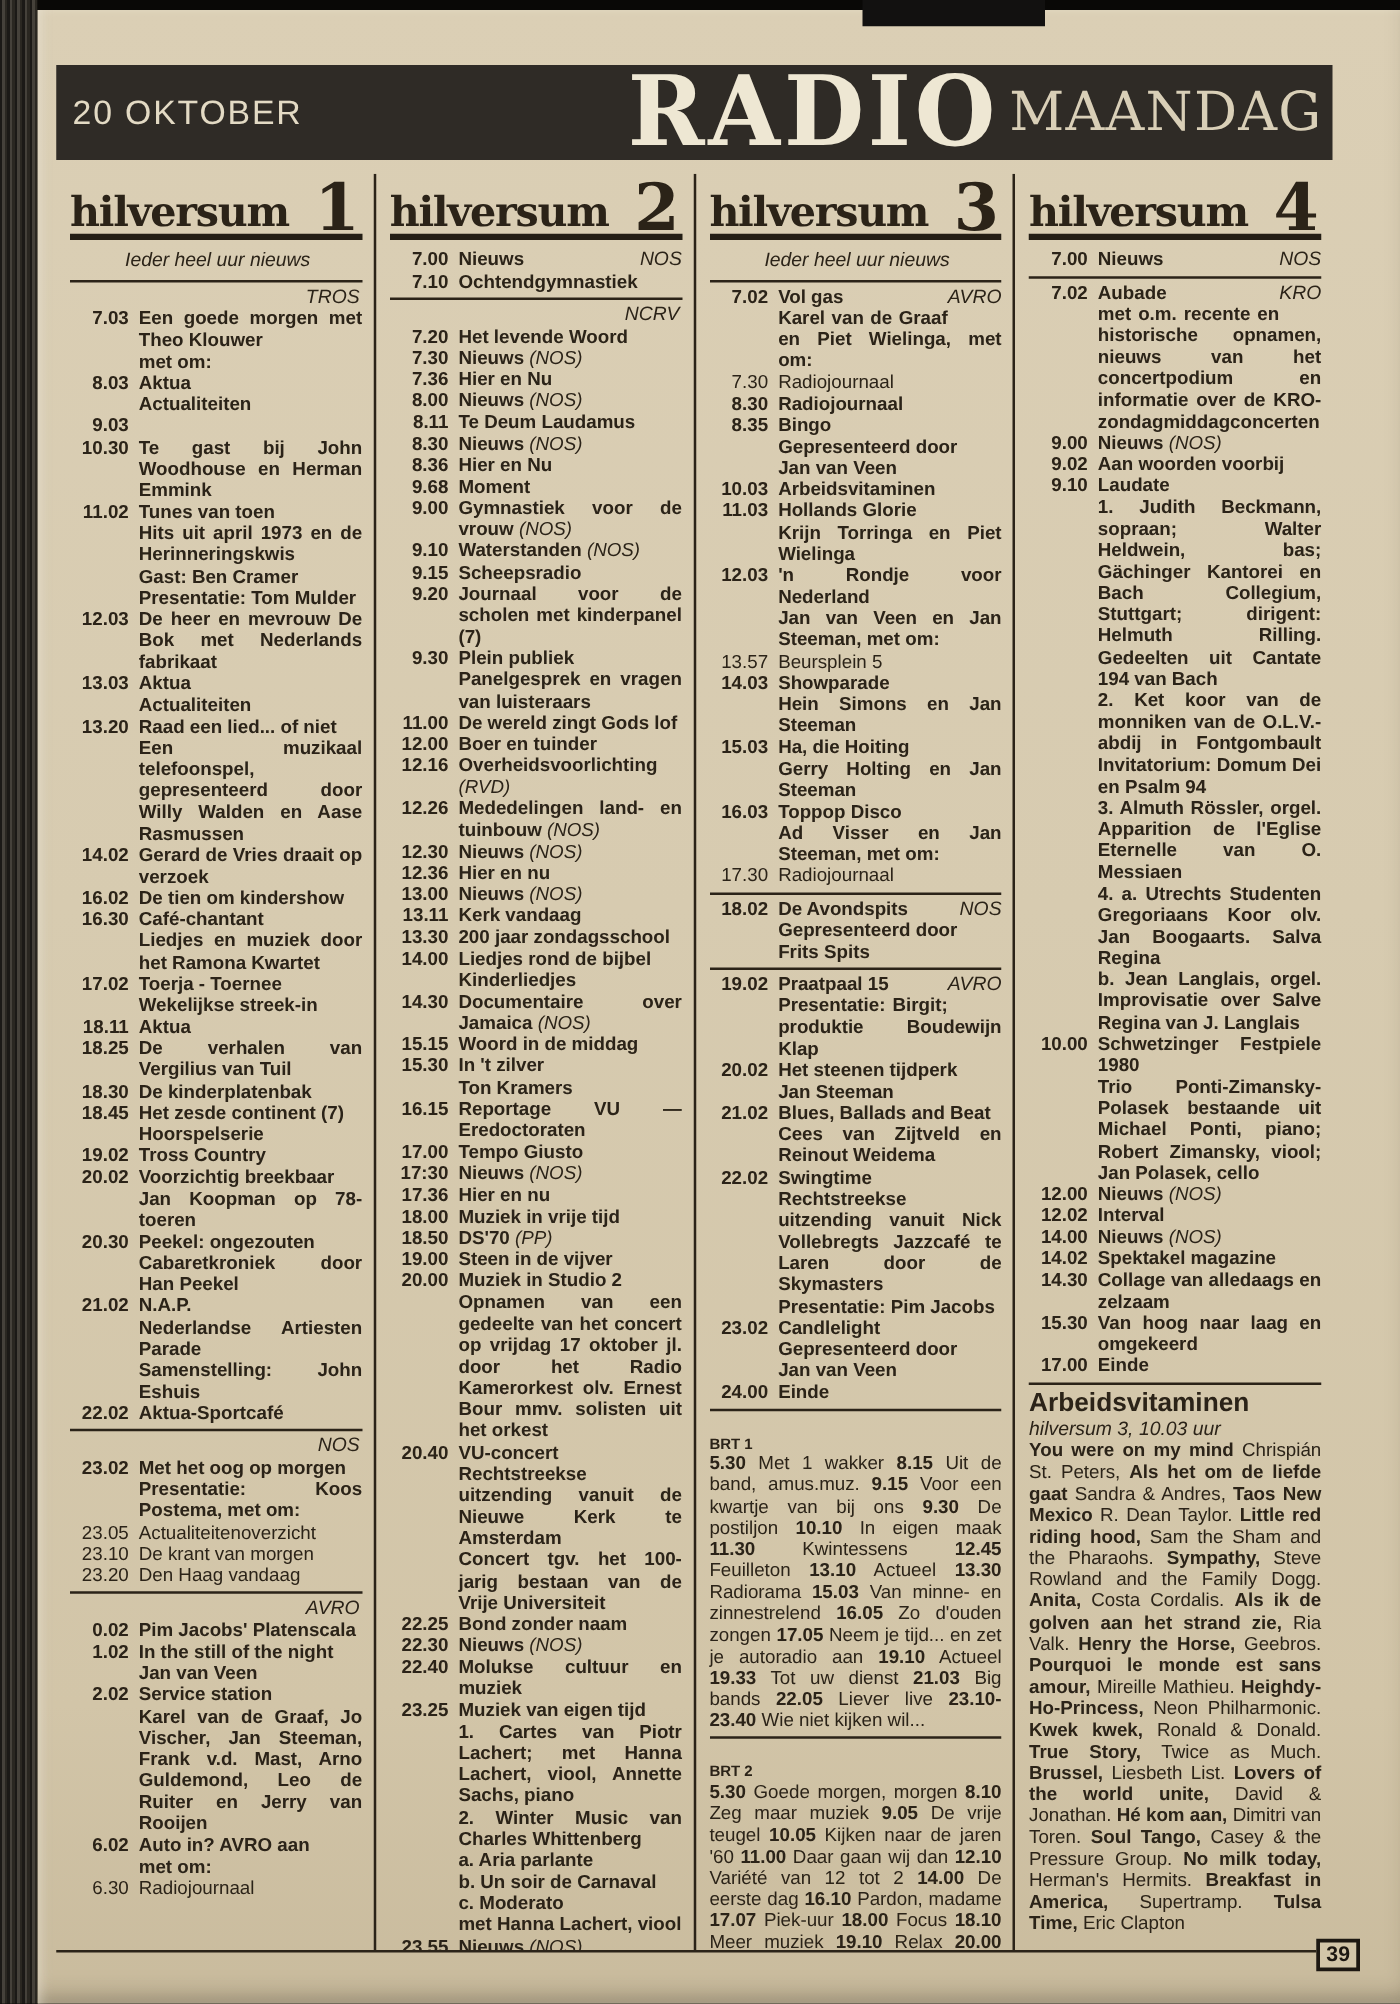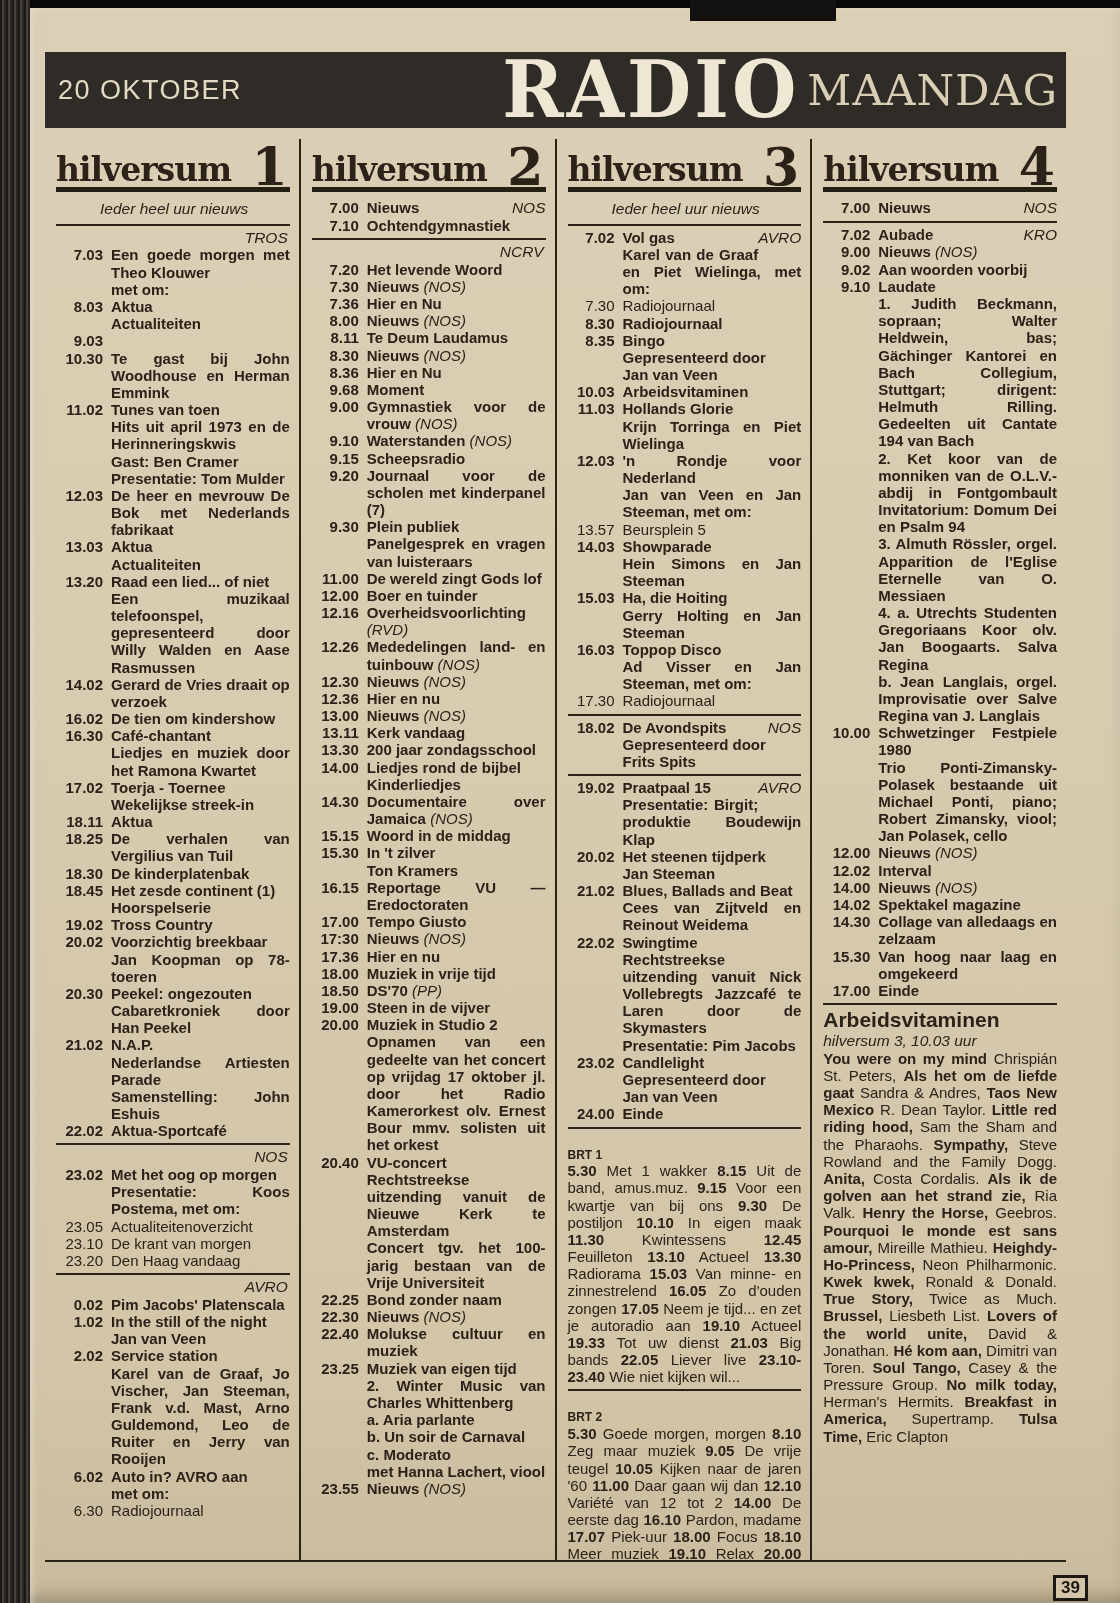--- a/index.html
+++ b/index.html
@@ -58,21 +58,21 @@
   .rtag{float:right;font-style:italic;font-weight:normal;font-size:15.5px;}
   .suf{font-style:italic;font-weight:normal;}
   .desc{text-align:justify;font-weight:bold;}
   .desc.b{font-weight:bold;}
   .sechead{font-weight:bold;font-size:12px;margin-top:20px;}
   .bigh{font-weight:bold;font-size:21px;margin-top:3px;}
   .subhead{font-style:italic;font-size:15.5px;}
   .flow{text-align:justify;}
   .fb{font-weight:bold;}
   .pageno{
-    position:absolute;right:32px;bottom:2px;
+    position:absolute;right:32px;bottom:26px;
     border:3px solid #1d1812;padding:0 5px;font-weight:bold;font-size:17px;
     background:#d2c5a8;color:#1d1812;
   }
 </style>
 </head>
 <body>
 
 <div class="spine"></div>
 <div class="paper"></div>
 <div class="topbar"></div>
@@ -185,21 +185,21 @@
         </div>
         <div class="prog">
           <span class="time">18.30</span>
           <div class="pbody">
             <div class="tline"><span>De kinderplatenbak</span></div>
           </div>
         </div>
         <div class="prog">
           <span class="time">18.45</span>
           <div class="pbody">
-            <div class="tline"><span>Het zesde continent (1)</span></div>
+            <div class="tline"><span>Het zesde continent (7)</span></div>
             <div class="desc">Hoorspelserie</div>
           </div>
         </div>
         <div class="prog">
           <span class="time">19.02</span>
           <div class="pbody">
             <div class="tline"><span>Tross Country</span></div>
           </div>
         </div>
         <div class="prog">
@@ -545,20 +545,21 @@
         <div class="prog">
           <span class="time">22.40</span>
           <div class="pbody">
             <div class="tline"><span>Molukse cultuur en muziek</span></div>
           </div>
         </div>
         <div class="prog">
           <span class="time">23.25</span>
           <div class="pbody">
             <div class="tline"><span>Muziek van eigen tijd</span></div>
+            <div class="desc">1. Cartes van Piotr Lachert; met Hanna Lachert, viool, Annette Sachs, piano</div>
             <div class="desc">2. Winter Music van Charles Whittenberg</div>
             <div class="desc">a. Aria parlante</div>
             <div class="desc">b. Un soir de Carnaval</div>
             <div class="desc">c. Moderato</div>
             <div class="desc">met Hanna Lachert, viool</div>
           </div>
         </div>
         <div class="prog">
           <span class="time">23.55</span>
           <div class="pbody">
@@ -726,20 +727,21 @@
           <span class="time">7.00</span>
           <div class="pbody">
             <div class="tline"><span class="rtag">NOS</span><span>Nieuws</span></div>
           </div>
         </div>
         <div class="rule"></div>
         <div class="prog">
           <span class="time">7.02</span>
           <div class="pbody">
             <div class="tline"><span class="rtag">KRO</span><span>Aubade</span></div>
+            <div class="desc">met o.m. recente en historische opnamen, nieuws van het concertpodium en informatie over de KRO-zondagmiddagconcerten</div>
           </div>
         </div>
         <div class="prog">
           <span class="time">9.00</span>
           <div class="pbody">
             <div class="tline"><span>Nieuws</span> <span class="suf">(NOS)</span></div>
           </div>
         </div>
         <div class="prog">
           <span class="time">9.02</span>

